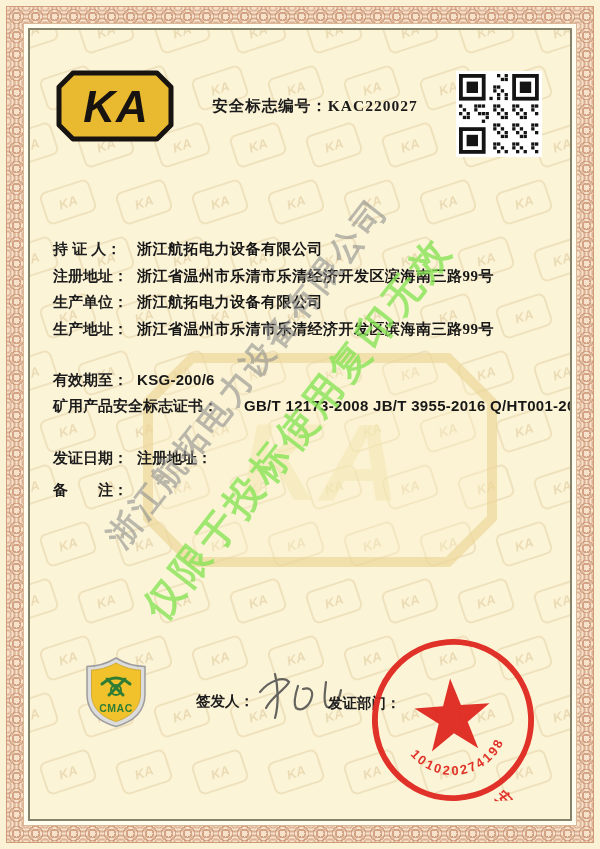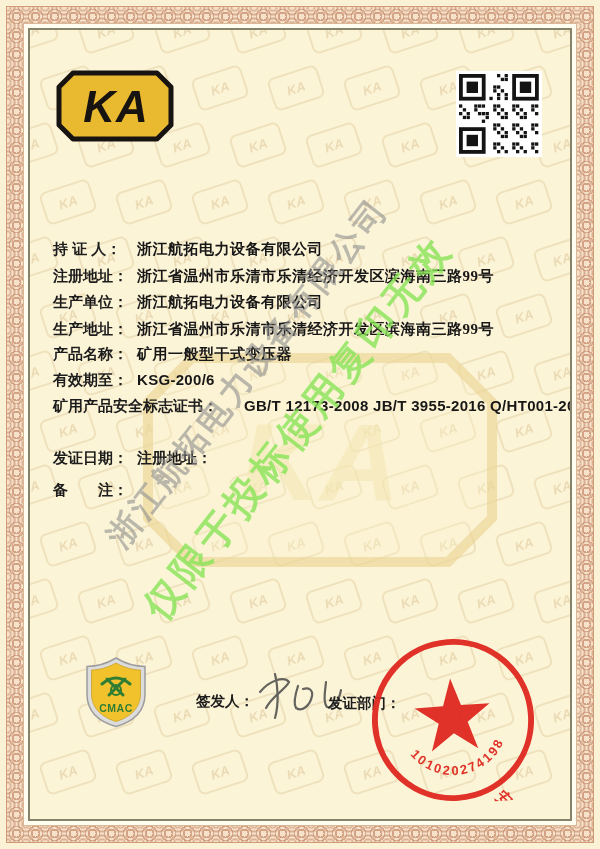--- a/index.html
+++ b/index.html
@@ -217,20 +217,21 @@
   <svg class="emblem-big" width="360" height="220" viewBox="0 0 360 220">
     <polygon points="52,8 308,8 352,52 352,168 308,212 52,212 8,168 8,52" fill="rgba(250,241,205,.45)" stroke="rgba(236,215,152,.85)" stroke-width="10"></polygon>
     <text x="180" y="150" text-anchor="middle" font-size="110" font-style="italic" font-weight="900" fill="rgba(244,231,178,.7)" font-family="Liberation Sans, sans-serif">KA</text>
   </svg>
 
   <svg class="ka-logo" width="118" height="72" viewBox="0 0 118 72">
     <polygon points="17,3 101,3 115,17 115,55 101,69 17,69 3,55 3,17" fill="#e9b92f" stroke="#171310" stroke-width="5" stroke-linejoin="round"></polygon>
     <text x="60" y="52" text-anchor="middle" font-size="44" font-weight="900" font-style="italic" fill="#171310" font-family="Liberation Sans, sans-serif" letter-spacing="1">KA</text>
   </svg>
 
+  <div class="cert-no"><span>安全标志编号：</span><span>KAC220027</span></div>
 
   <svg class="qr" viewBox="0 0 86 86">
     <rect x="0" y="0" width="86" height="86" fill="#ffffff"></rect>
     <g id="qr-mods" fill="#141414">
         <rect x="3" y="3" width="26.599999999999998" height="26.599999999999998" fill="#141414"></rect>
         <rect x="6.8" y="6.8" width="19" height="19" fill="#ffffff"></rect>
         <rect x="10.6" y="10.6" width="11.399999999999999" height="11.399999999999999" fill="#141414"></rect>
         <rect x="56.199999999999996" y="3" width="26.599999999999998" height="26.599999999999998" fill="#141414"></rect>
         <rect x="60" y="6.8" width="19" height="19" fill="#ffffff"></rect>
         <rect x="63.8" y="10.6" width="11.399999999999999" height="11.399999999999999" fill="#141414"></rect>
@@ -335,24 +336,20 @@
         <span class="val">浙江省温州市乐清市乐清经济开发区滨海南三路99号</span>
       </div>
     <div class="frow r2">
         <span class="lbl">生产单位：</span>
         <span class="val">浙江航拓电力设备有限公司</span>
       </div>
     <div class="frow r3">
         <span class="lbl">生产地址：</span>
         <span class="val">浙江省温州市乐清市乐清经济开发区滨海南三路99号</span>
       </div>
-    <div class="frow r4">
-        <span class="lbl">产品名称：</span>
-        <span class="val">矿用一般型干式变压器</span>
-      </div>
     <div class="frow r5">
         <span class="lbl">有效期至：</span>
         <span class="val sans">KSG-200/6</span>
       </div>
     <div class="frow r6">
         <span class="lbl wide">矿用产品安全标志证书：</span>
         <span class="val sans">GB/T 12173-2008 JB/T 3955-2016 Q/HT001-2021</span>
       </div>
     <div class="frow rdates">
       <span class="lbl">发证日期：</span>

